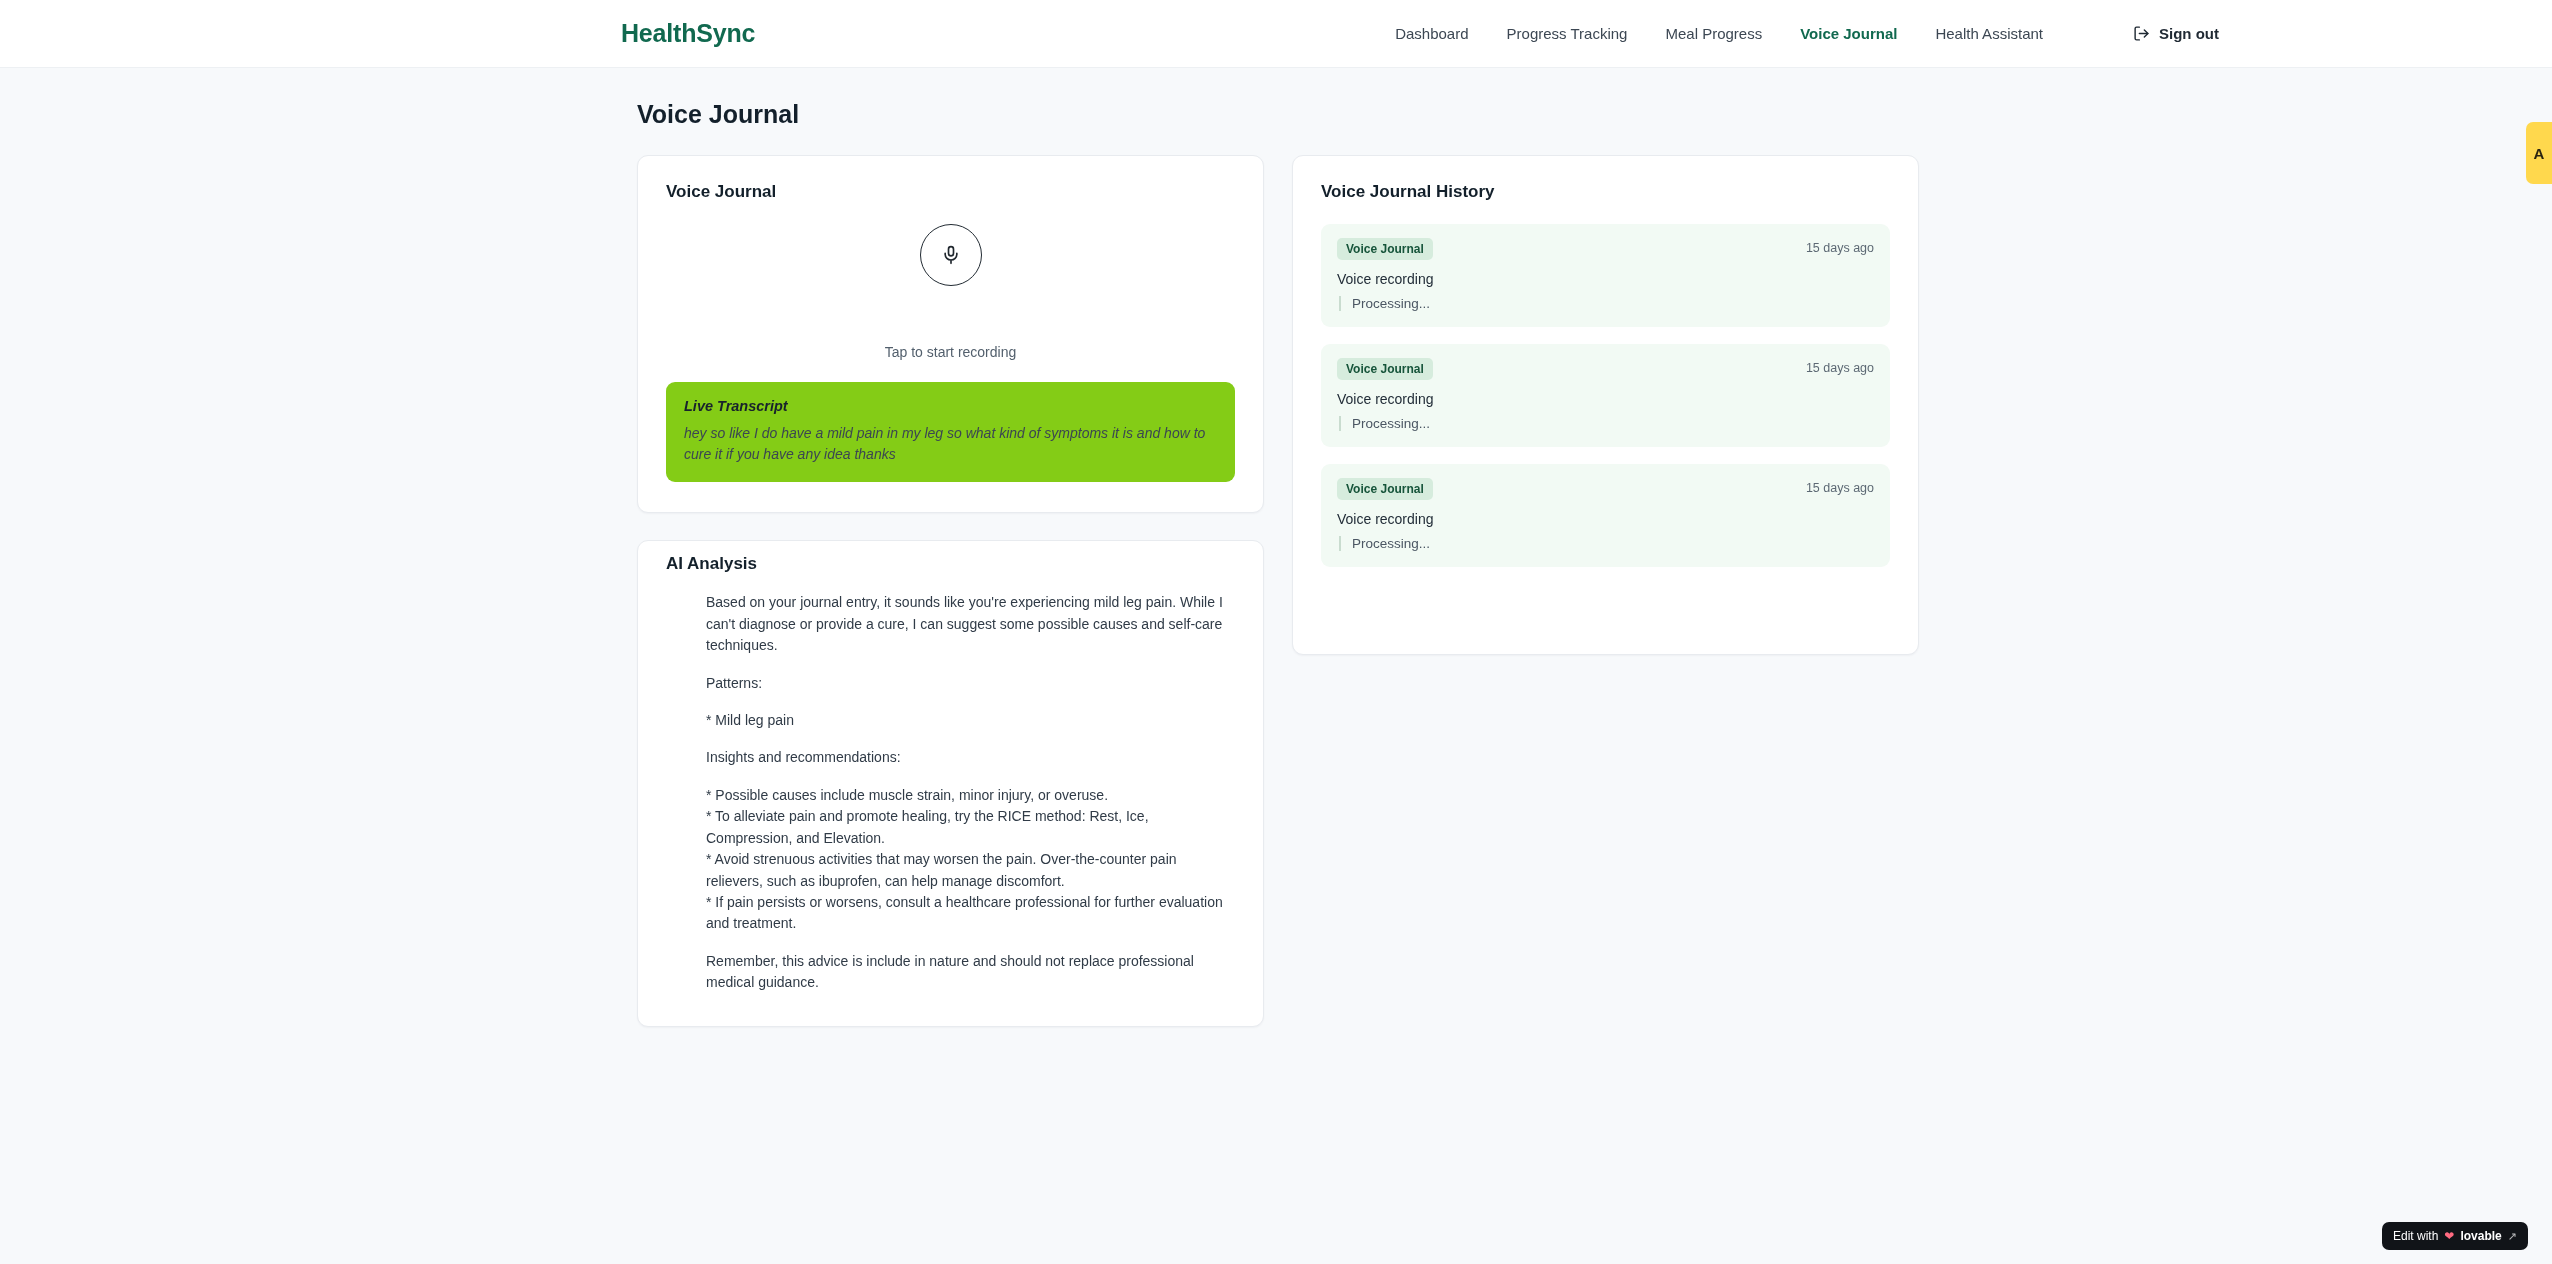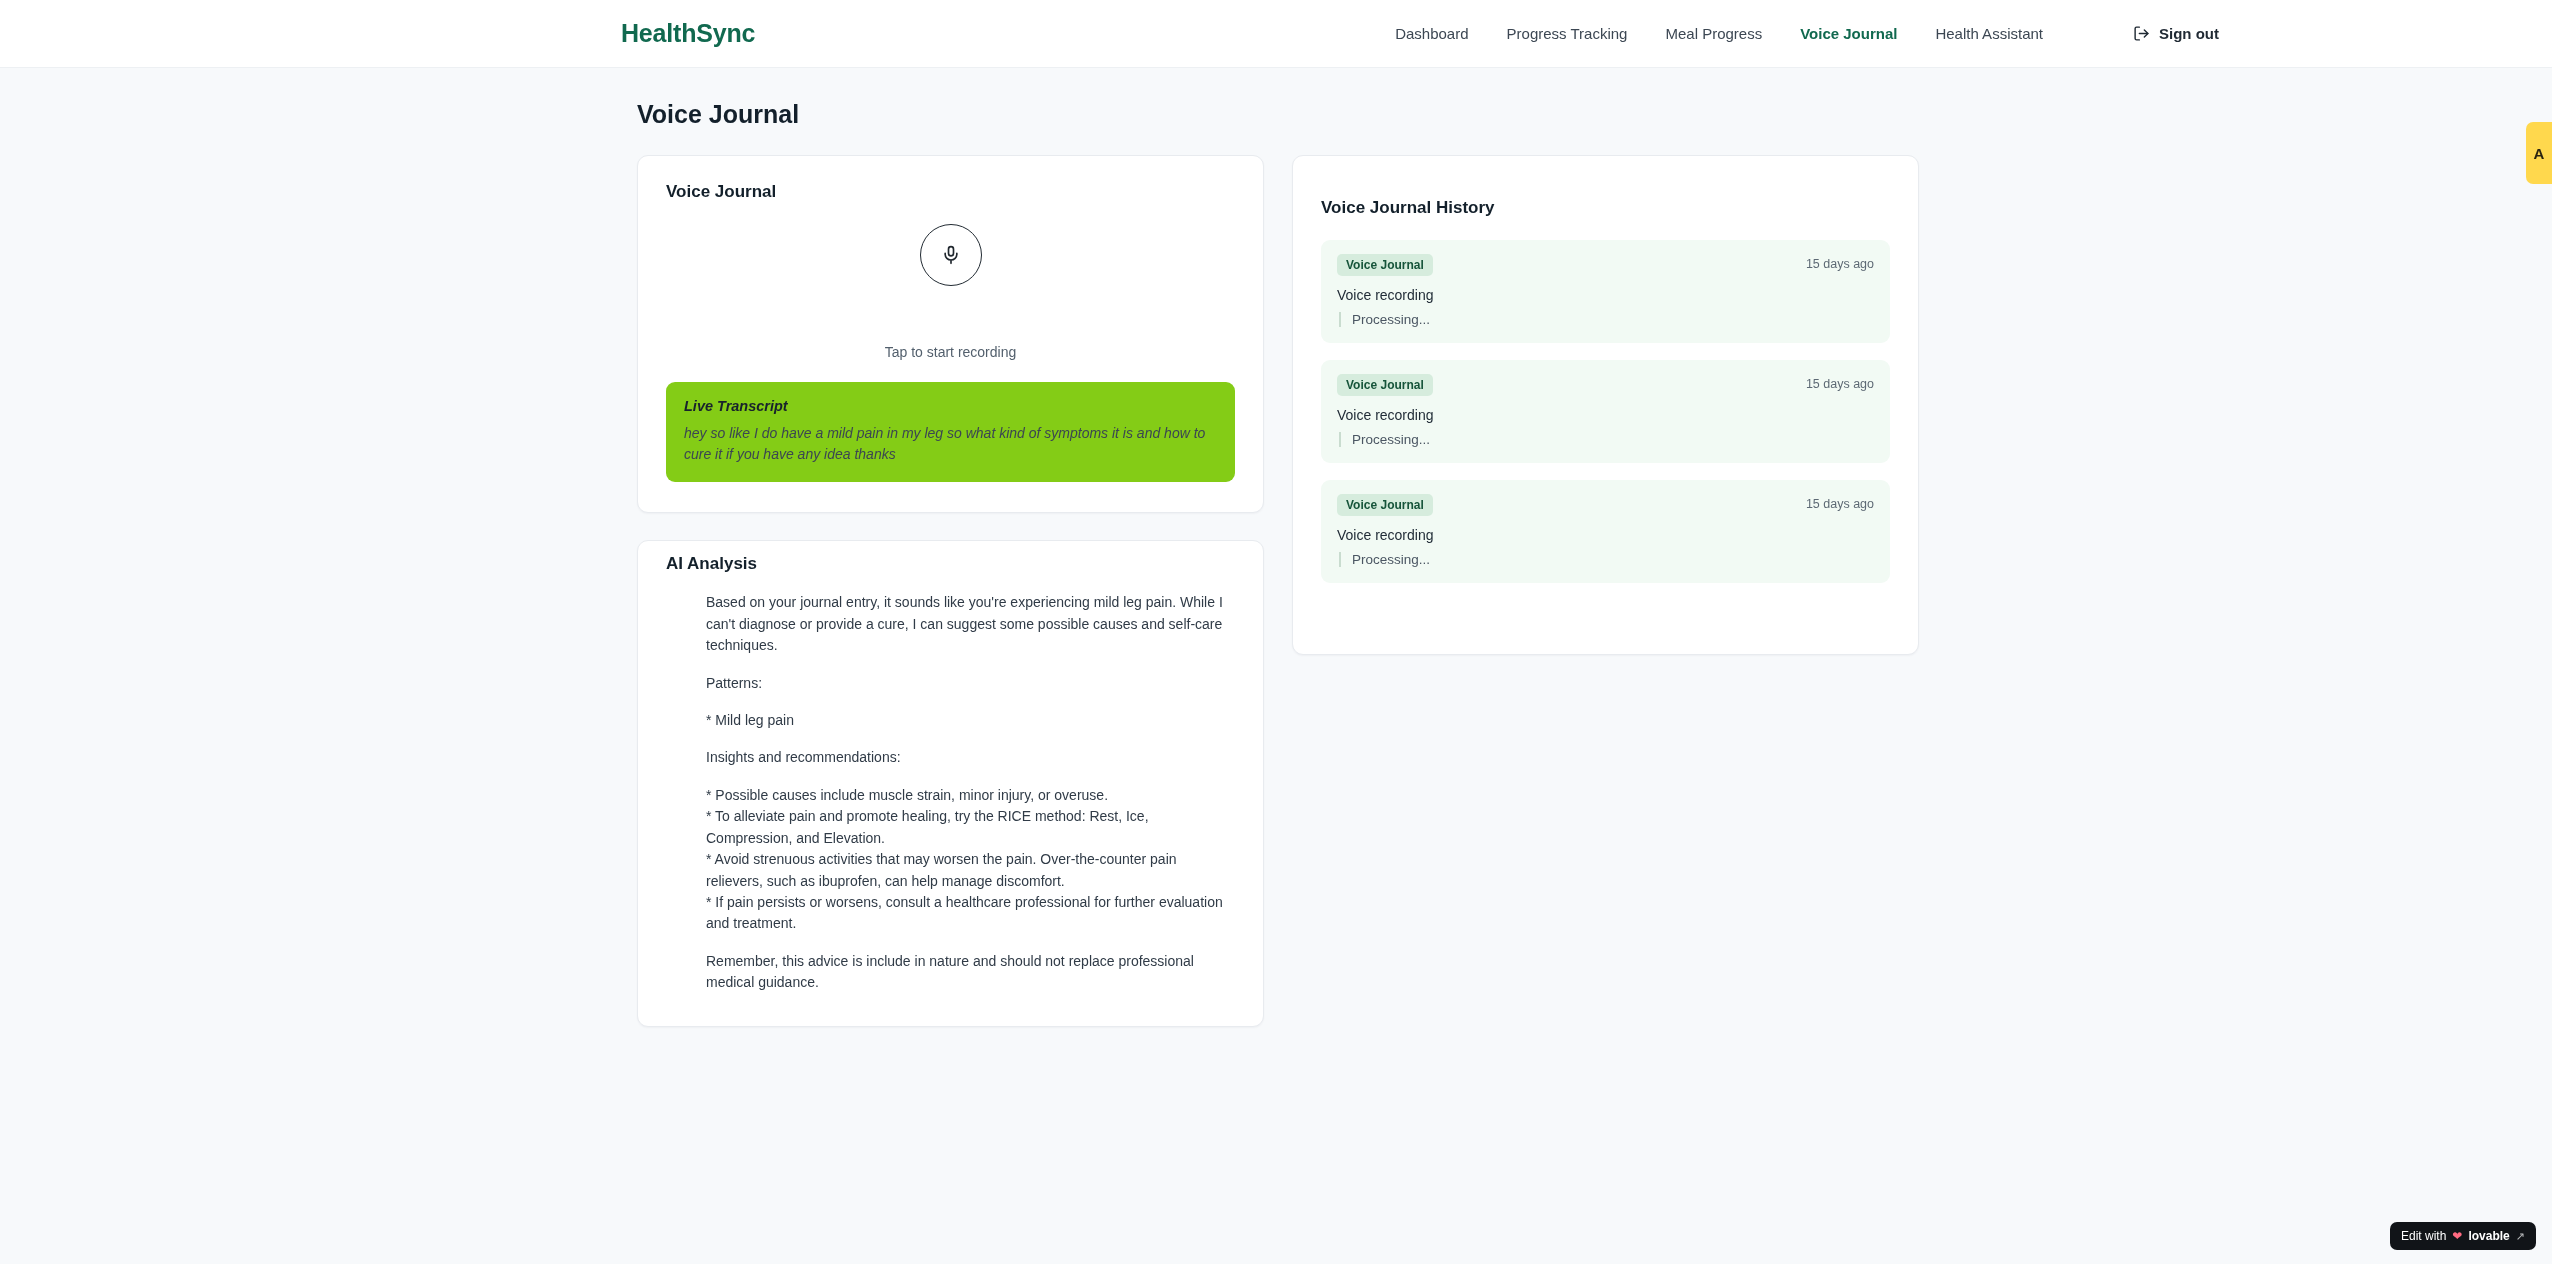--- a/index.html
+++ b/index.html
@@ -123,21 +123,21 @@
     line-height: 1.53;
     color: #303b47;
     max-width: 580px;
     margin-bottom: 16px;
     white-space: pre-line;
   }
   .analysis-para:last-child { margin-bottom: 0; }
 
   
   .col-right { width: 627px; }
-  .card-history { padding: 42px 28px 30px 28px; min-height: 500px; }
+  .card-history { padding: 26px 28px 30px 28px; min-height: 500px; }
   .history-list { margin-top: 22px; display: flex; flex-direction: column; gap: 17px; }
   .history-item {
     background: #f2faf4;
     border-radius: 9px;
     padding: 14px 16px 16px 16px;
     position: relative;
   }
   .history-top { display: flex; align-items: flex-start; justify-content: space-between; }
   .badge {
     display: inline-block;
@@ -155,21 +155,21 @@
     margin-left: 2px;
     padding-left: 11px;
     border-left: 2px solid #c9dccf;
     font-size: 13.5px;
     color: #4b5663;
   }
 
   
   .edit-badge {
     position: absolute;
-    right: 16px; bottom: 14px;
+    right: 24px; bottom: 14px;
     background: #111418;
     color: #ffffff;
     border-radius: 7px;
     font-size: 12px;
     padding: 7px 11px;
     display: flex; align-items: center; gap: 6px;
     cursor: pointer;
   }
   .edit-badge .heart { color: #ff6b81; font-size: 12px; }
   .edit-badge .lov { font-weight: bold; }

